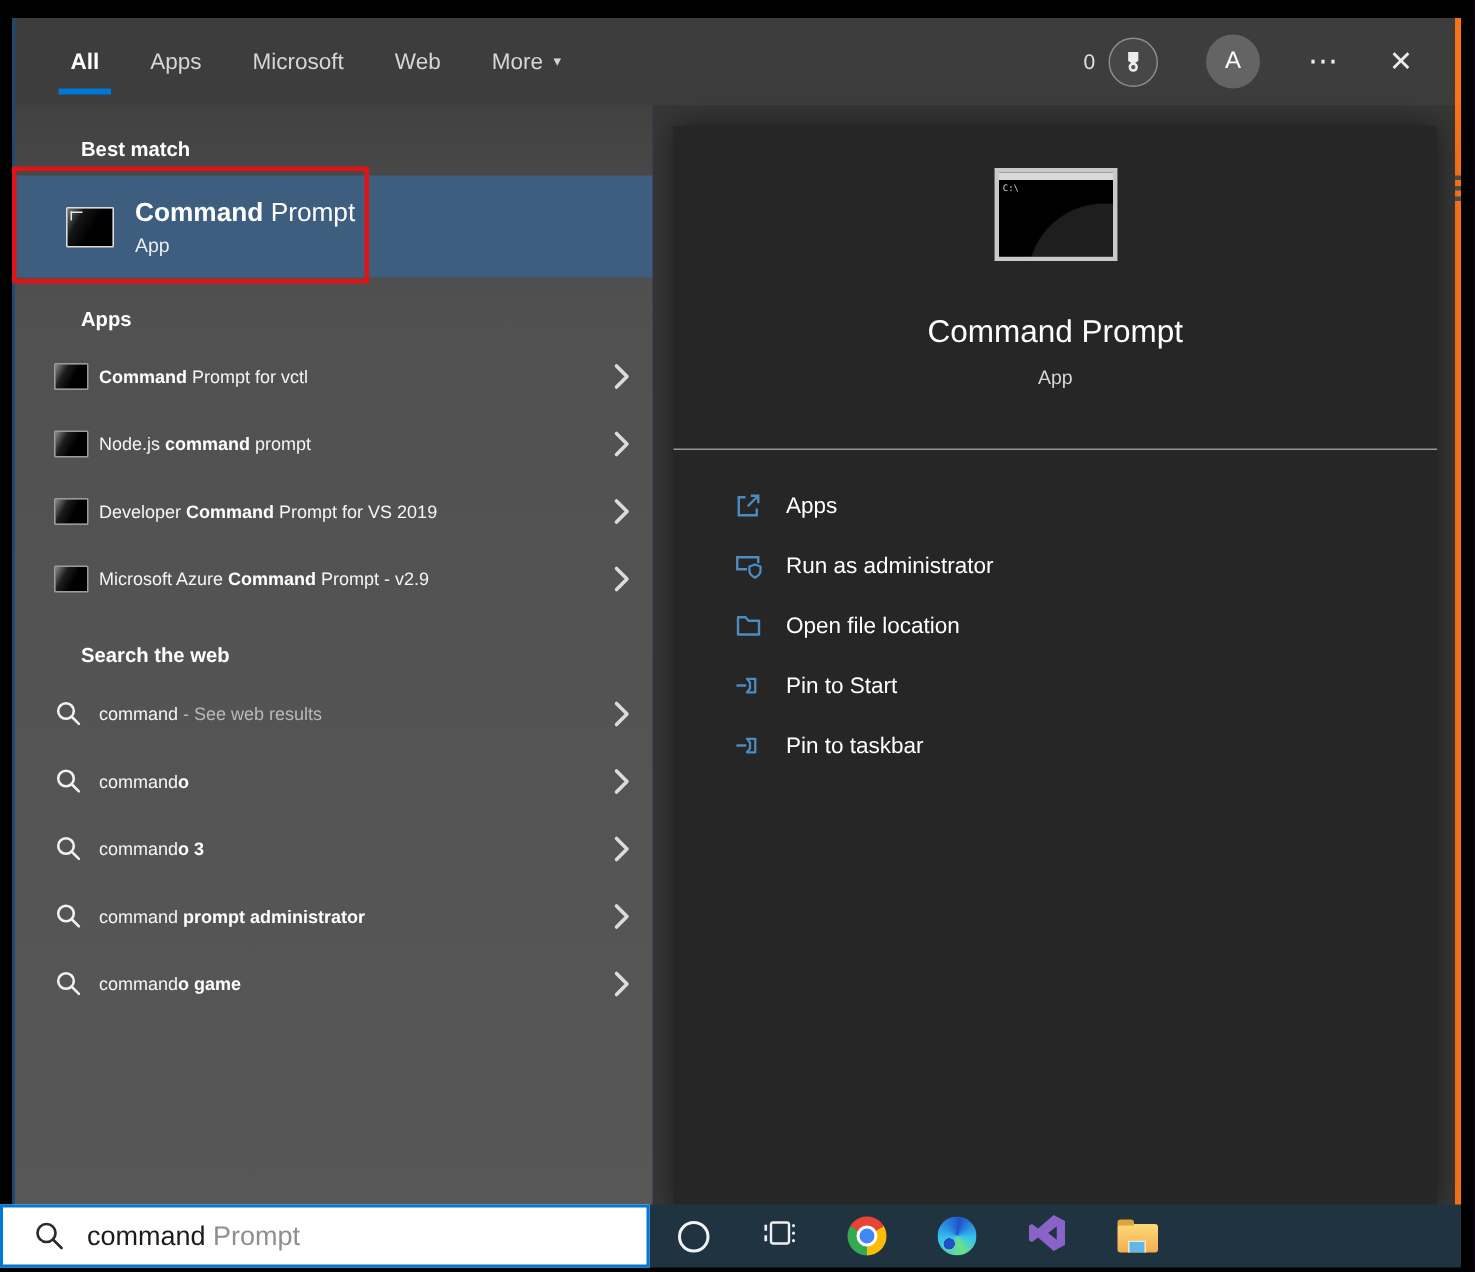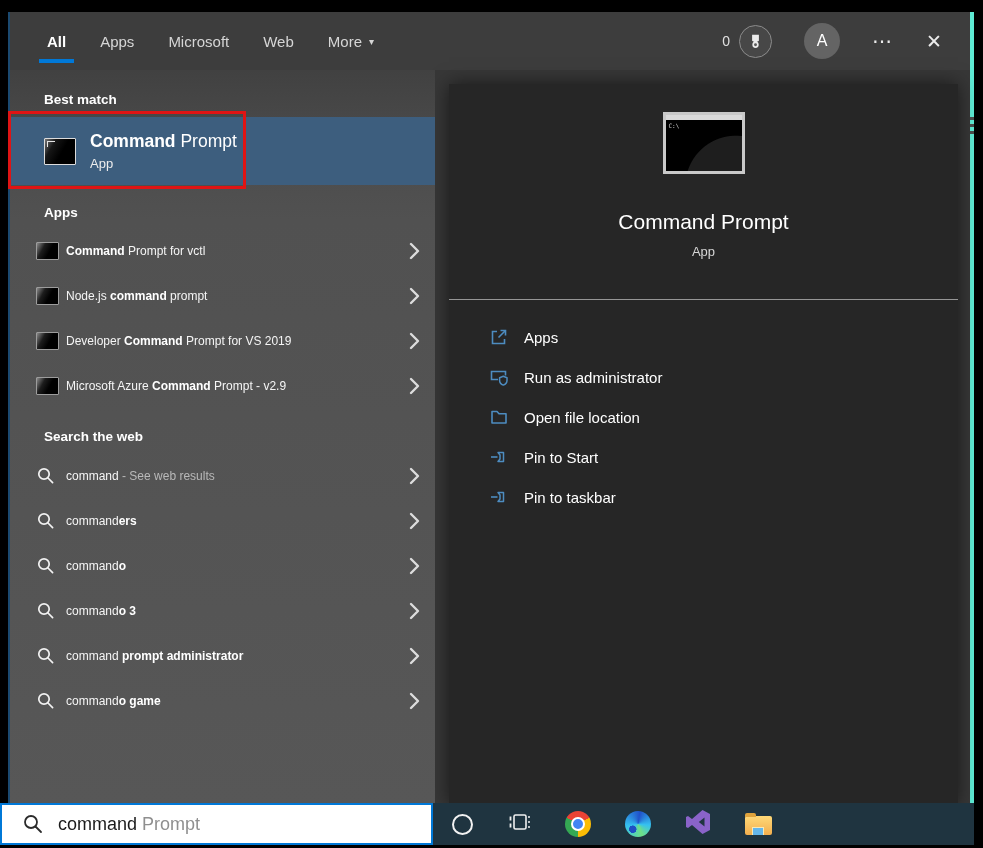--- a/index.html
+++ b/index.html
@@ -9,21 +9,21 @@
     --taskbar:#1f3440;
     --icon-blue:#4d8cc0;
     --panel:#515151;
   }
   html,body{margin:0;padding:0;background:#000;}
   body{font-family:"Liberation Sans",sans-serif;-webkit-font-smoothing:antialiased;}
   .stage{position:relative;width:983px;height:848px;background:#000;overflow:hidden;}
 
   
   .window{position:absolute;left:8px;top:12px;width:966px;height:818px;background:#4c1d95;
-    border-left:2px solid #1c4a70;border-right:4px solid #5eead4;box-sizing:border-box;}
+    border-left:2px solid #1c4a70;border-right:4px solid #f97316;box-sizing:border-box;}
   .scroll-dashes{position:absolute;right:-4px;top:105px;width:4px;display:flex;flex-direction:column;gap:4px;z-index:9;}
   .scroll-dashes div{width:4px;height:3px;background:#4a4a4a;}
 
   
   .header{height:58px;display:flex;align-items:stretch;background:#3d3d3d;}
   .tabs{display:flex;gap:34px;padding-left:37px;align-items:stretch;}
   .tab{position:relative;color:#d6d6d6;font-size:15px;display:flex;align-items:center;cursor:default;}
   .tab.active{color:#fff;font-weight:bold;}
   .tab.active::after{content:"";position:absolute;left:-8px;right:-8px;bottom:7px;height:4px;background:var(--accent);}
   .tab .dd{font-size:10px;margin-left:7px;color:#d6d6d6;}
@@ -34,21 +34,21 @@
     display:flex;align-items:center;justify-content:center;box-sizing:border-box;}
   .avatar{width:36px;height:36px;border-radius:50%;background:#646464;color:#fff;font-size:16px;
     display:flex;align-items:center;justify-content:center;}
   .ellipsis{color:#ececec;font-size:20px;letter-spacing:2px;line-height:1;}
   .close{color:#ececec;font-size:19px;line-height:1;}
 
   
   .content{display:flex;height:735px;}
   .left-panel{position:relative;width:425px;flex:0 0 425px;overflow:hidden;display:flex;flex-direction:column;
     background:linear-gradient(180deg,#414141 0px,#4b4b4b 70px,#515151 150px,#575757 100%);}
-  .sec-header{font-size:13.5px;font-weight:bold;color:#fff;padding-left:34px;display:flex;align-items:flex-end;box-sizing:border-box;}
+  .sec-header{font-size:13.5px;font-weight:bold;color:#fff;padding-left:44px;display:flex;align-items:flex-end;box-sizing:border-box;}
   .bm-header{height:47px;padding-bottom:10px;}
   .apps-header{height:43px;padding-bottom:8px;}
   .web-header{height:45px;padding-bottom:9px;}
   .docs-header{height:40px;padding-bottom:10px;}
 
   
   .bm-row{height:68px;background:var(--highlight);display:flex;align-items:center;padding-left:34px;gap:14px;box-sizing:border-box;}
   .bm-title{font-size:17.5px;color:#fff;line-height:1.25;}
   .bm-title .b{font-weight:bold;}
   .bm-type{font-size:13px;color:#ededed;margin-top:4px;}
@@ -223,34 +223,20 @@
                 </svg>
     </span>
   </div>
             <div class="result-row">
     <span class="row-icon-cell">
       <svg width="20" height="20" viewBox="0 0 20 20">
                   <circle cx="8" cy="8" r="5.2" fill="none" stroke="#f2f2f2" stroke-width="1.7"></circle>
                   <line x1="12" y1="12" x2="16.6" y2="16.6" stroke="#f2f2f2" stroke-width="1.7" stroke-linecap="round"></line>
                 </svg>
     </span>
-    <span class="row-label"><span class="seg normal">command</span><span class="seg bold">ers</span></span>
-    <span class="row-chevron">
-      <svg width="11" height="18" viewBox="0 0 11 18">
-                  <path d="M2 2 L9 9 L2 16" fill="none" stroke="#dcdcdc" stroke-width="2.4" stroke-linecap="round" stroke-linejoin="round"></path>
-                </svg>
-    </span>
-  </div>
-            <div class="result-row">
-    <span class="row-icon-cell">
-      <svg width="20" height="20" viewBox="0 0 20 20">
-                  <circle cx="8" cy="8" r="5.2" fill="none" stroke="#f2f2f2" stroke-width="1.7"></circle>
-                  <line x1="12" y1="12" x2="16.6" y2="16.6" stroke="#f2f2f2" stroke-width="1.7" stroke-linecap="round"></line>
-                </svg>
-    </span>
     <span class="row-label"><span class="seg normal">command</span><span class="seg bold">o</span></span>
     <span class="row-chevron">
       <svg width="11" height="18" viewBox="0 0 11 18">
                   <path d="M2 2 L9 9 L2 16" fill="none" stroke="#dcdcdc" stroke-width="2.4" stroke-linecap="round" stroke-linejoin="round"></path>
                 </svg>
     </span>
   </div>
             <div class="result-row">
     <span class="row-icon-cell">
       <svg width="20" height="20" viewBox="0 0 20 20">

